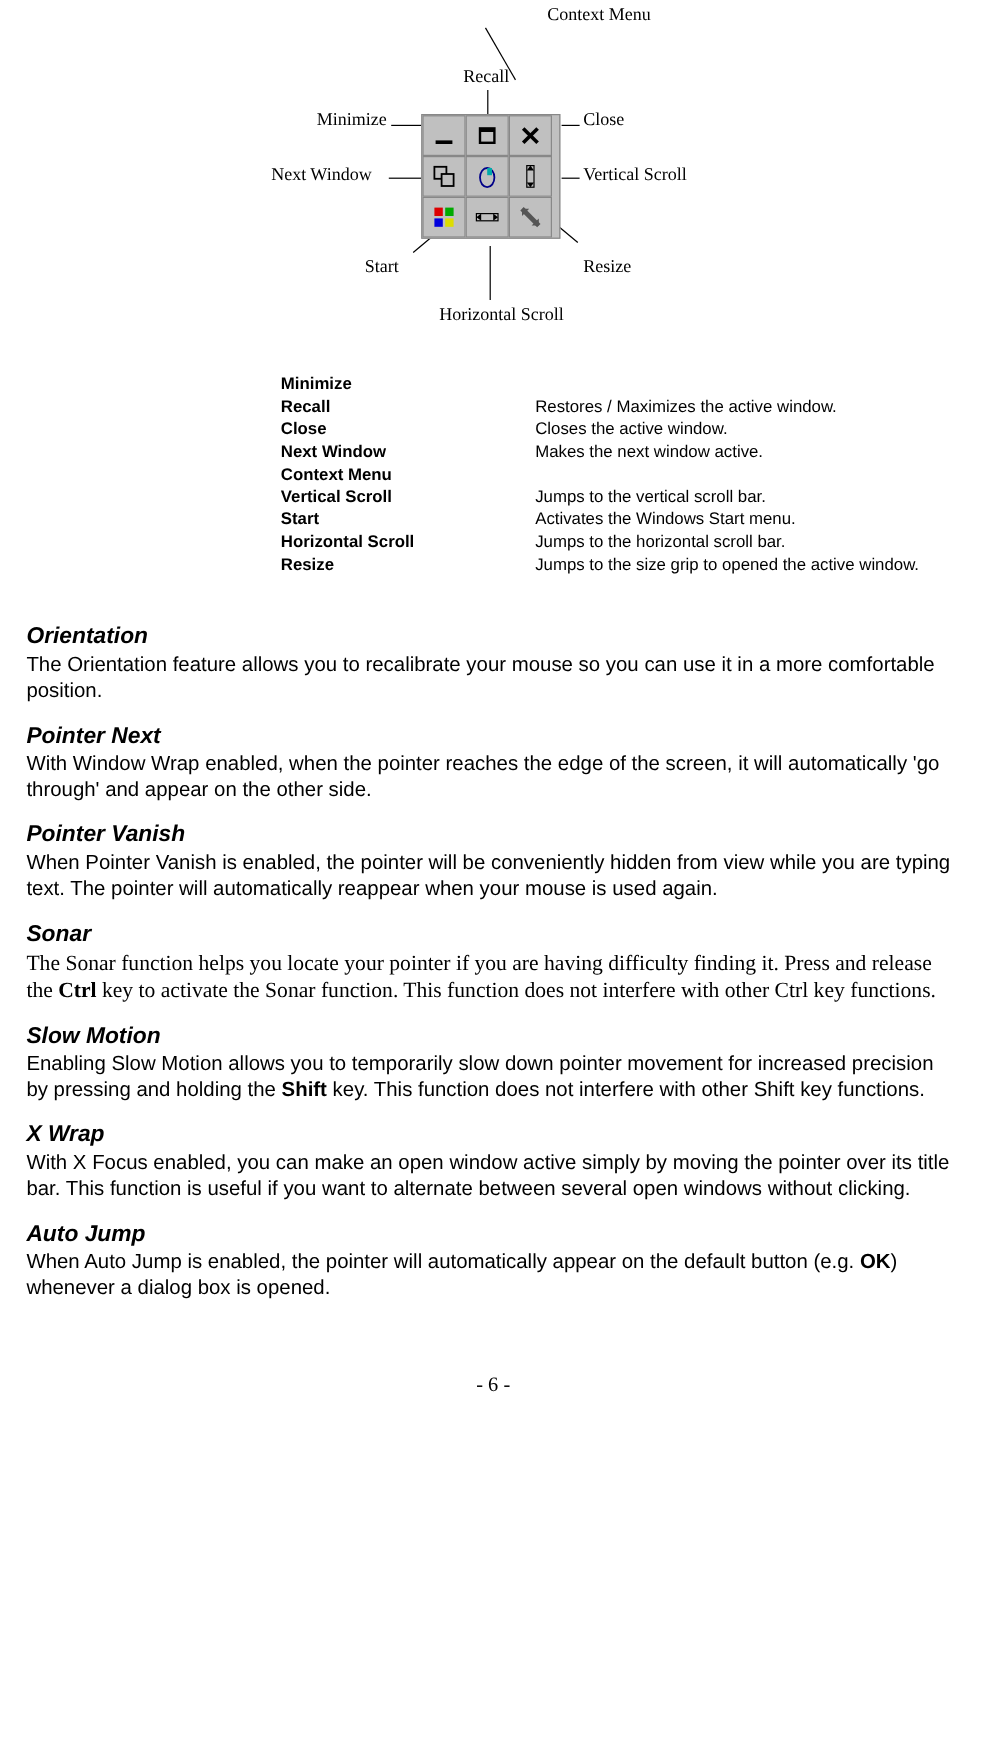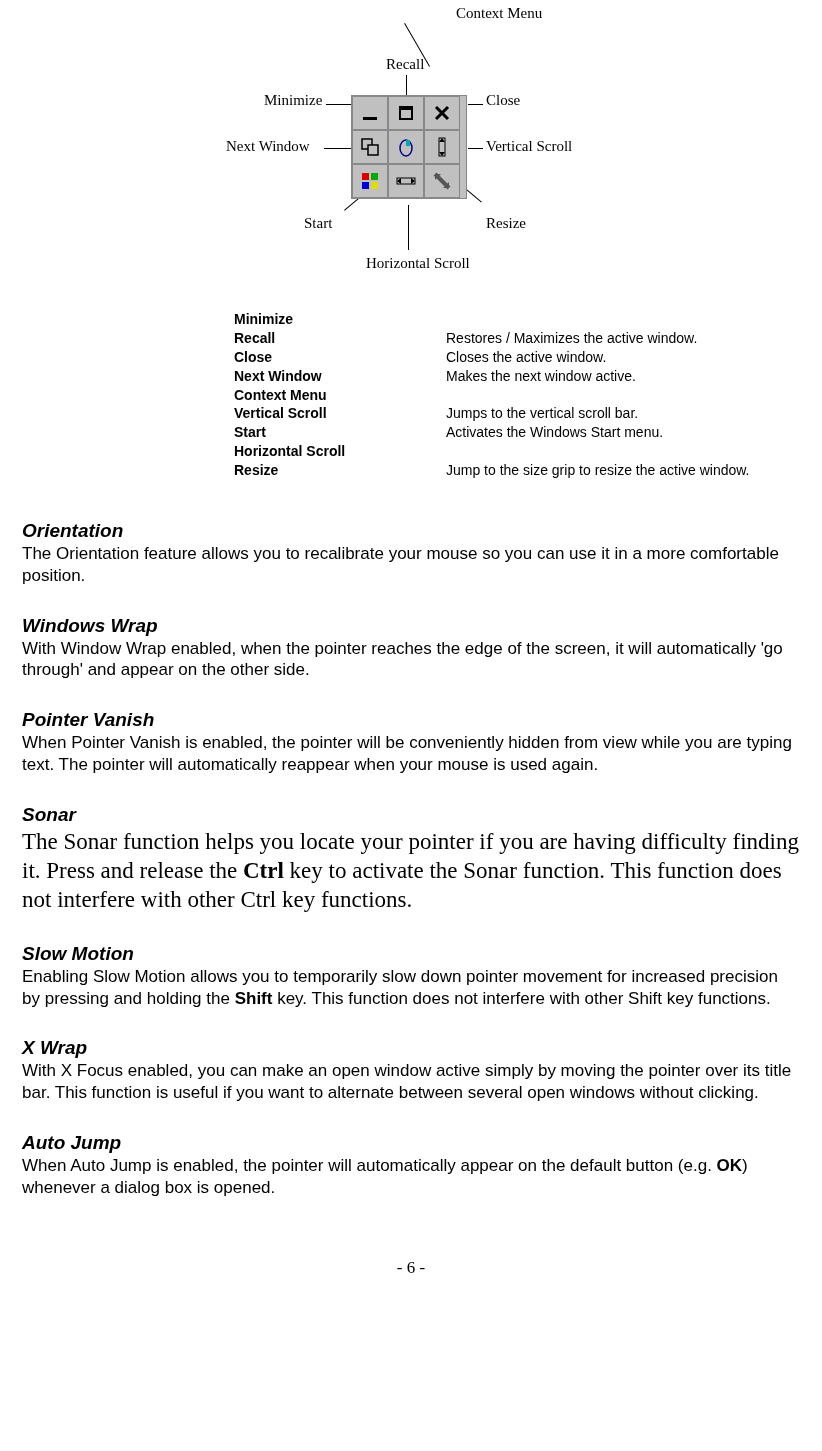--- a/index.html
+++ b/index.html
@@ -51,29 +51,29 @@
     margin-bottom: 40px;
     font-size: 14px;
   }
   .def-row { display: flex; line-height: 1.35; }
   .def-term { width: 212px; font-weight: bold; }
   .def-desc { flex: 1; }
   .section-heading {
     font-weight: bold;
     font-style: italic;
     font-size: 19px;
-    margin-top: 28px;
+    margin-top: 16px;
     margin-bottom: 1px;
   }
   .section-body {
     font-size: 17px;
     line-height: 1.28;
     margin-bottom: 6px;
   }
-  .serif { font-family: "Times New Roman", serif; font-size: 23px; }
+  .serif { font-family: "Times New Roman", serif; font-size: 18px; }
   .pagenum {
     text-align: center;
     font-family: "Times New Roman", serif;
     font-size: 17px;
     margin-top: 60px;
   }
   b { font-weight: bold; }
   svg.ic { width:24px; height:24px; }
 </style>
 </head>
@@ -190,31 +190,32 @@
     <div class="def-row">
       <div class="def-term">Vertical Scroll</div>
       <div class="def-desc">Jumps to the vertical scroll bar.</div>
     </div>
     <div class="def-row">
       <div class="def-term">Start</div>
       <div class="def-desc">Activates the Windows Start menu.</div>
     </div>
     <div class="def-row">
       <div class="def-term">Horizontal Scroll</div>
+      <div class="def-desc">Jumps to the horizontal scroll bar.</div>
     </div>
     <div class="def-row">
       <div class="def-term">Resize</div>
-      <div class="def-desc">Jump to the size grip to resize the active window.</div>
+      <div class="def-desc">Jumps to the size grip to opened the active window.</div>
     </div>
   </div>
 
 <div id="sections">
     <div class="section-heading">Orientation</div>
     <div class="section-body">The Orientation feature allows you to recalibrate your mouse so you can use it in a more comfortable position.</div>
-    <div class="section-heading">Windows Wrap</div>
+    <div class="section-heading">Pointer Next</div>
     <div class="section-body">With Window Wrap enabled, when the pointer reaches the edge of the screen, it will automatically 'go through' and appear on the other side.</div>
     <div class="section-heading">Pointer Vanish</div>
     <div class="section-body">When Pointer Vanish is enabled, the pointer will be conveniently hidden from view while you are typing text.  The pointer will automatically reappear when your mouse is used again.</div>
     <div class="section-heading">Sonar</div>
     <div class="section-body serif">The Sonar function helps you locate your pointer if you are having difficulty finding it.  Press and release the <b>Ctrl</b> key to activate the Sonar function.  This function does not interfere with other Ctrl key functions.</div>
     <div class="section-heading">Slow Motion</div>
     <div class="section-body">Enabling Slow Motion allows you to temporarily slow down pointer movement for increased precision by pressing and holding the <b>Shift</b> key.  This function does not interfere with other Shift key functions.</div>
     <div class="section-heading">X Wrap</div>
     <div class="section-body">With X Focus enabled, you can make an open window active simply by moving the pointer over its title bar.  This function is useful if you want to alternate between several open windows without clicking.</div>
     <div class="section-heading">Auto Jump</div>

